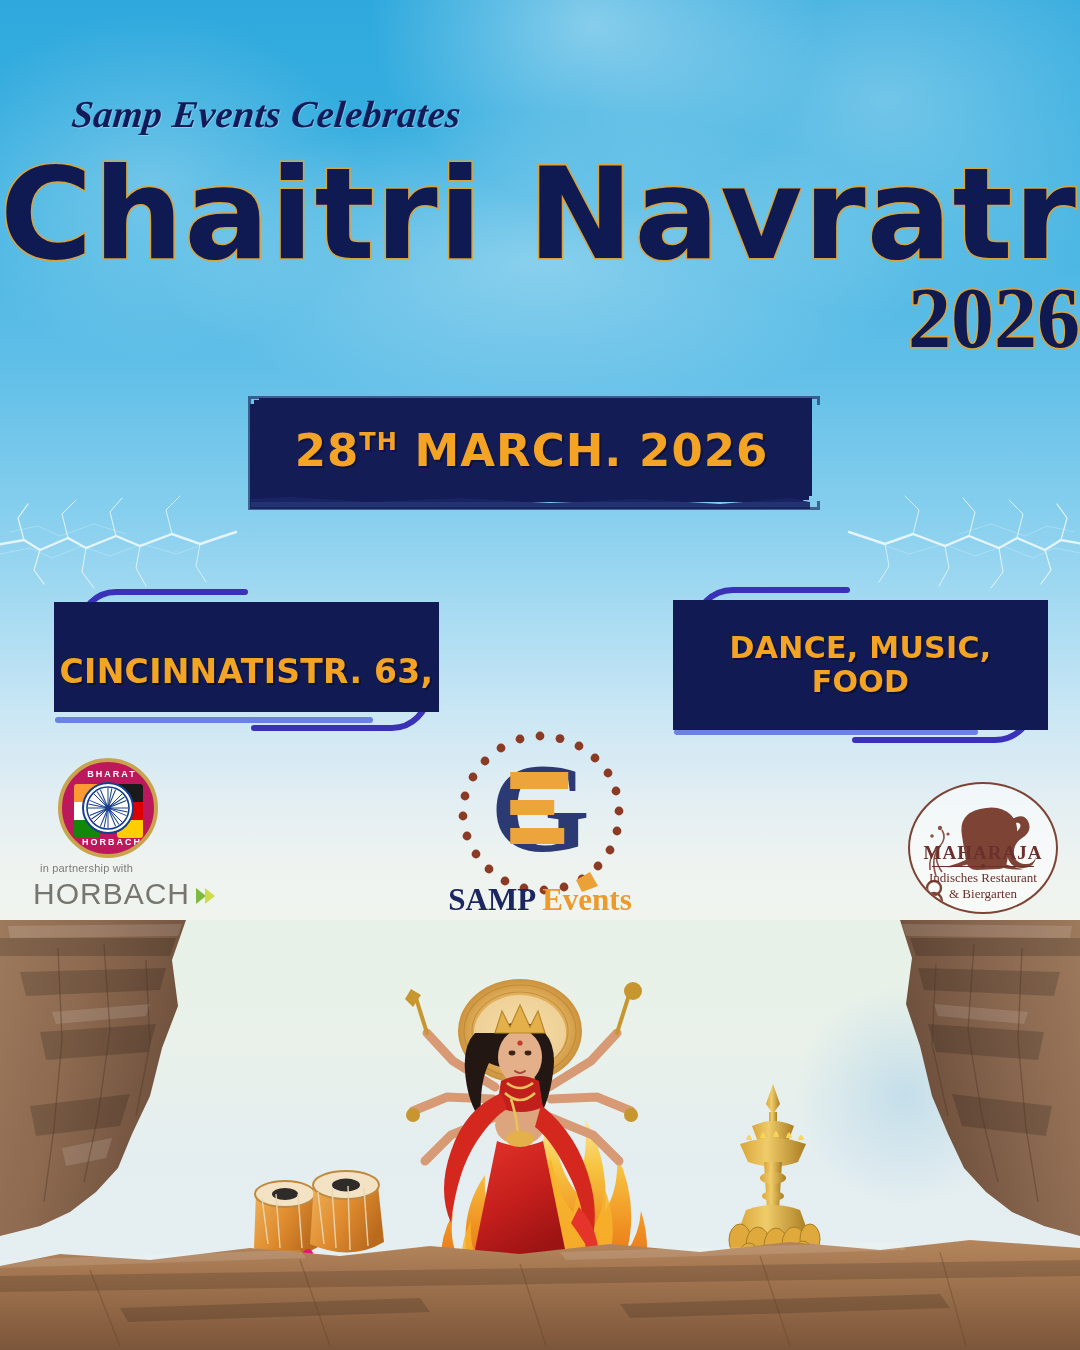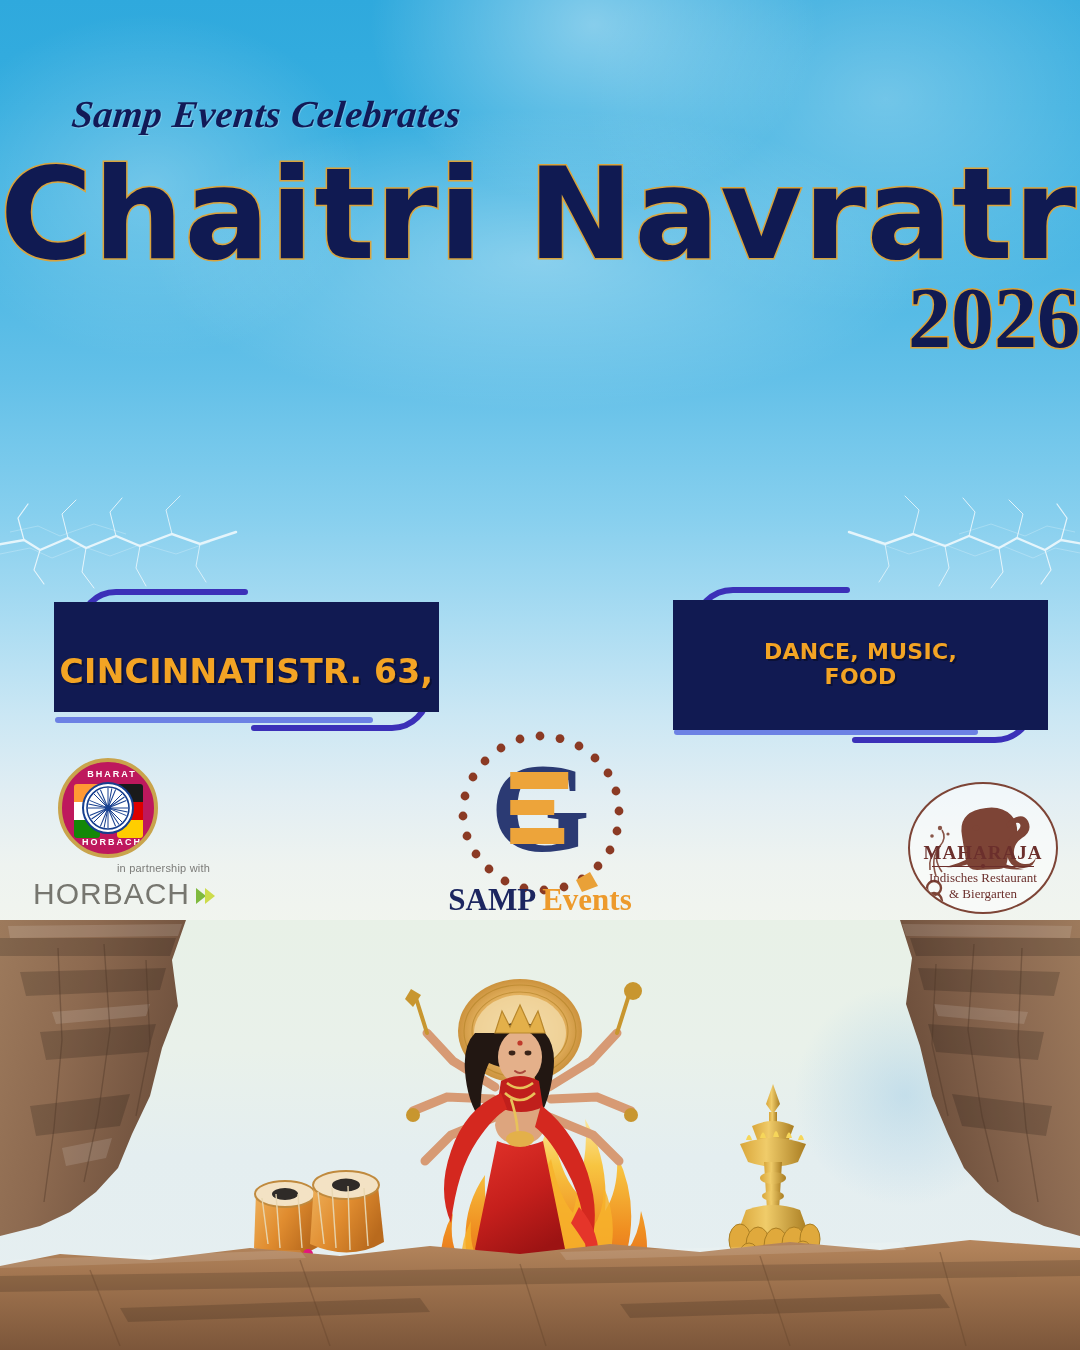--- a/index.html
+++ b/index.html
@@ -132,21 +132,21 @@
   }
   .swoosh{ position:absolute; }
   .swoosh svg{ display:block; }
 
   #box-left{ left:40px; top:580px; width:420px; height:160px; }
   #box-left .plate{ left:14px; top:22px; width:385px; height:110px; }
   #box-left .txt{ font-size:33px;margin-top:30px; }
 
   #box-right{ left:655px; top:580px; width:410px; height:170px; }
   #box-right .plate{ left:18px; top:20px; width:375px; height:130px; }
-  #box-right .txt{ font-size:22px; }
+  #box-right .txt{ font-size:30px; }
 
   
   .logo{ position:absolute; }
 
   
   #logo-bharat{ left:40px; top:758px; width:170px; height:160px; }
   .bf-circle{
     position:absolute; left:18px; top:0; width:100px; height:100px;
     border-radius:50%;
     background:#be185d;
@@ -169,21 +169,21 @@
     background:#fff; border:2px solid #173f8f;
   }
   .bf-word{
     position:absolute; left:0; width:100px; text-align:center;
     font-family:"Liberation Sans", sans-serif; font-weight:bold;
     font-size:9px; letter-spacing:2px; color:#ffffff;
   }
   .bf-word.top{ top:7px; }
   .bf-word.bot{ bottom:7px; }
   .bf-partner{
-    position:absolute; left:0; top:104px; width:170px; text-align:right;
+    position:absolute; left:0; top:104px; width:170px; text-align:left;
     font-family:"Liberation Sans", sans-serif;
     font-size:11px; color:#7b7b78; letter-spacing:.2px;
   }
   .bf-horbach{
     position:absolute; left:0; top:119px; width:170px;
     display:flex; align-items:center; justify-content:center; gap:5px;
     font-family:"Liberation Sans", sans-serif;
     font-size:30px; color:#76766f; letter-spacing:1px;
   }
   .hb-mark{ display:inline-block; width:22px; height:24px; }
@@ -310,20 +310,23 @@
         <path d="M240 66 L210 60 L188 70 L158 58 L130 68 L98 56 L64 66 L30 54"></path>
         <path d="M230 44 L202 38 L180 48 L146 36 L114 46"></path>
       </g>
     </svg>
   </div>
 
   <div class="kicker">Samp Events Celebrates</div>
   <div class="title">Chaitri Navratri</div>
   <div class="year">2026</div>
 
+  <div class="date-banner">
+    <div class="date-text"><span>28</span><sup>TH</sup><span> MARCH. 2026</span></div>
+  </div>
 
   <div class="info-box" id="box-left">
     <div class="swoosh" style="left:0; top:0; width:420px; height:160px;">
       <svg width="420" height="160" viewBox="0 0 420 160">
         <path d="M205 12 H76 A36 36 0 0 0 40 48 V92" fill="none" stroke="#3b30b8" stroke-width="6" stroke-linecap="round"></path>
         <path d="M214 148 H352 A36 36 0 0 0 388 112 V66" fill="none" stroke="#3b30b8" stroke-width="6" stroke-linecap="round"></path>
         <path d="M18 140 H330" fill="none" stroke="#5b6fe0" stroke-width="6" stroke-linecap="round" opacity=".85"></path>
       </svg>
     </div>
     <div class="plate">

